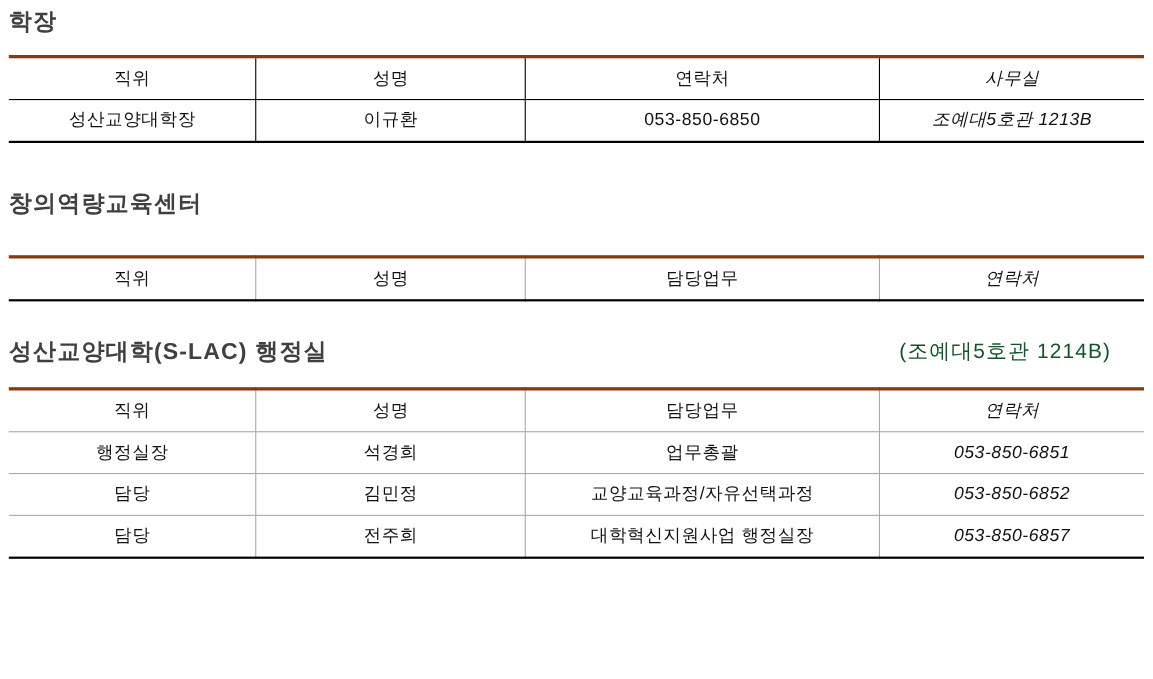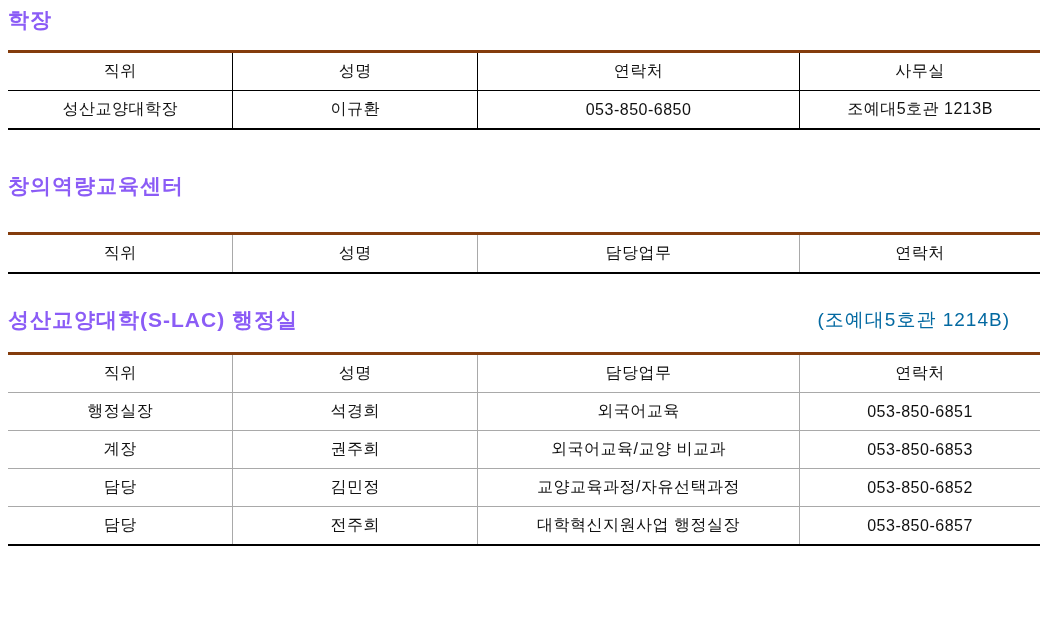--- a/index.html
+++ b/index.html
@@ -15,38 +15,38 @@
   .page { padding: 6px 8px 0 8px; box-sizing: border-box; }
 
   section { display: block; }
   .s1 { margin-top: 0; }
   .s2 { margin-top: 42px; }
   .s3 { margin-top: 32px; }
 
   .title {
     font-size: 21px;
     font-weight: bold;
-    color: #8b5cf6;
+    color: #404040;
     margin: 0 0 16px 0;
     letter-spacing: 1px;
     line-height: 28px;
   }
   .s2 .title { margin-bottom: 32px; }
 
   .title-row {
     display: flex;
     justify-content: space-between;
     align-items: flex-end;
     margin-bottom: 18px;
   }
   .title-row .title { margin-bottom: 0; }
   .title-right {
     font-size: 19px;
     font-weight: normal;
-    color: #0369a1;
+    color: #14532d;
     letter-spacing: 1px;
     margin-right: 30px;
     line-height: 28px;
     white-space: nowrap;
   }
 
   table.tbl {
     width: 100%;
     border-collapse: collapse;
     table-layout: fixed;
@@ -60,21 +60,21 @@
     font-size: 16px;
     padding: 0 4px;
     letter-spacing: 0.5px;
     overflow: hidden;
     white-space: nowrap;
   }
   
   .t-black td { border-right: 1px solid #000000; border-bottom: 1px solid #000000; }
   
   .t-gray td { border-right: 1px solid #a9a9a9; border-bottom: 1px solid #a9a9a9; }
-  .tbl td:last-child { border-right: none; }
+  .tbl td:last-child { border-right: none; font-style: italic; }
   .tbl tr:last-child td { border-bottom: none; text-align: center; }
 
   col.c1 { width: 21.8%; }
   col.c2 { width: 23.7%; }
   col.c3 { width: 31.2%; }
   col.c4 { width: 23.3%; }
 </style>
 </head>
 <body>
 
@@ -141,28 +141,22 @@
       <tbody>
         <tr>
           <td>직위</td>
           <td>성명</td>
           <td>담당업무</td>
           <td>연락처</td>
         </tr>
         <tr>
           <td>행정실장</td>
           <td>석경희</td>
-          <td>외국어교육</td>
+          <td>업무총괄</td>
           <td>053-850-6851</td>
-        </tr>
-        <tr>
-          <td>계장</td>
-          <td>권주희</td>
-          <td>외국어교육/교양 비교과</td>
-          <td>053-850-6853</td>
         </tr>
         <tr>
           <td>담당</td>
           <td>김민정</td>
           <td>교양교육과정/자유선택과정</td>
           <td>053-850-6852</td>
         </tr>
         <tr>
           <td>담당</td>
           <td>전주희</td>

